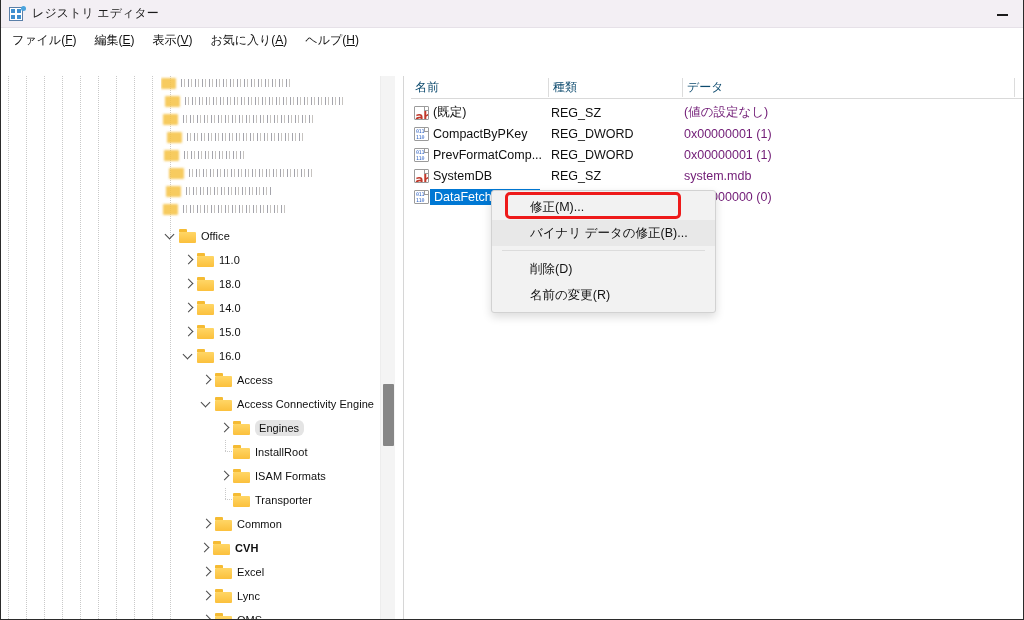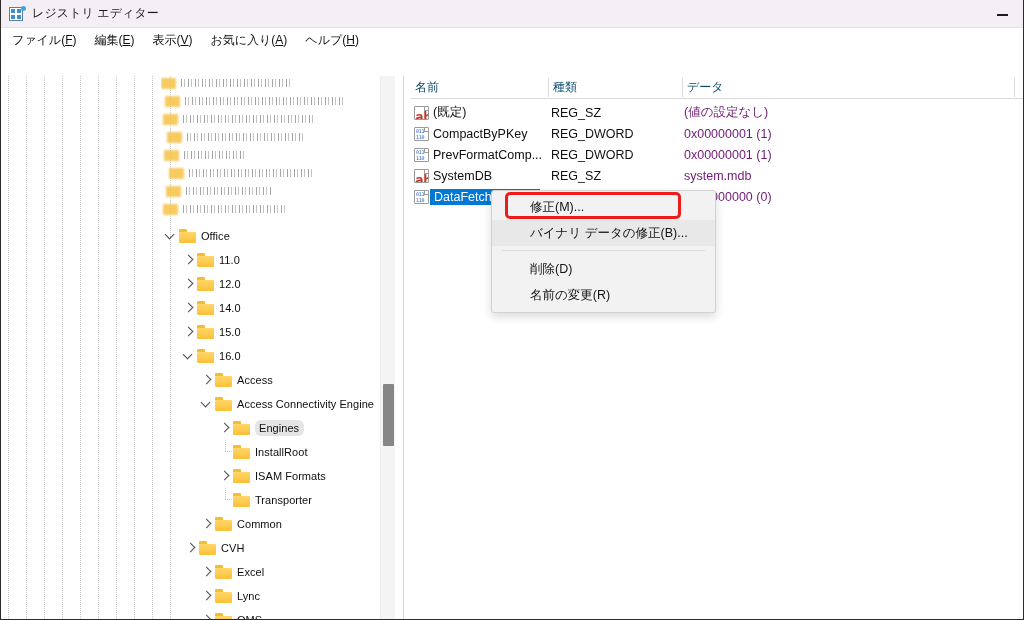--- a/index.html
+++ b/index.html
@@ -523,21 +523,21 @@
             </span>
           <span class="lbl">11.0</span>
         </div>
 
         <div class="tnode" style="left:180px; top:196px;">
           <span class="chev"></span>
           <span class="folder">
               <i class="tab"></i>
               <i class="body"></i>
             </span>
-          <span class="lbl">12.0</span>
+          <span class="lbl">18.0</span>
         </div>
 
         <div class="tnode" style="left:180px; top:220px;">
           <span class="chev"></span>
           <span class="folder">
               <i class="tab"></i>
               <i class="body"></i>
             </span>
           <span class="lbl">14.0</span>
         </div>
@@ -616,21 +616,21 @@
 
         <div class="tnode" style="left:198px; top:436px;">
           <span class="chev"></span>
           <span class="folder">
               <i class="tab"></i>
               <i class="body"></i>
             </span>
           <span class="lbl">Common</span>
         </div>
 
-        <div class="tnode" style="left:182px; top:460px;">
+        <div class="tnode" style="left:196px; top:460px;font-weight:bold;">
           <span class="chev"></span>
           <span class="folder">
               <i class="tab"></i>
               <i class="body"></i>
             </span>
           <span class="lbl">CVH</span>
         </div>
 
         <div class="tnode" style="left:198px; top:484px;justify-content:flex-end;">
           <span class="chev"></span>

